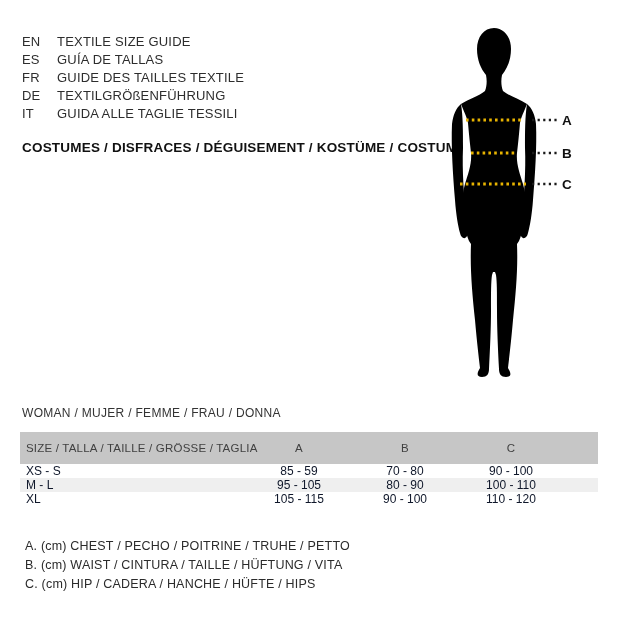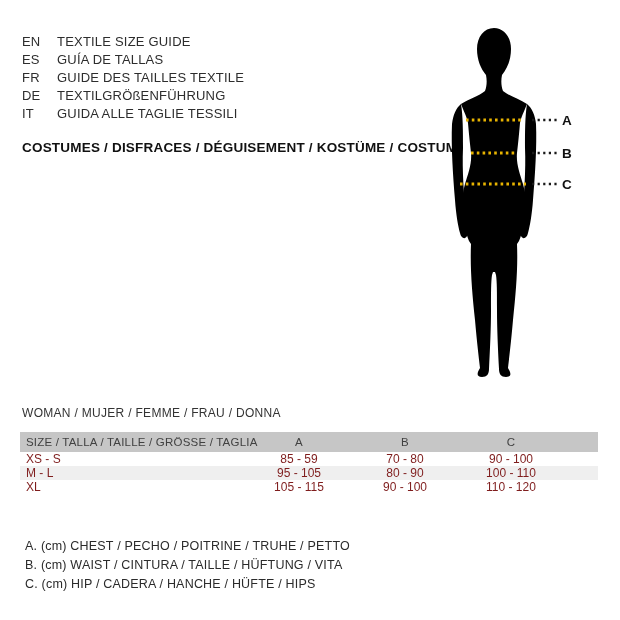--- a/index.html
+++ b/index.html
@@ -68,29 +68,29 @@
     border-collapse: collapse;
     table-layout: fixed;
   }
   table.size-table th, table.size-table td {
     font-weight: normal;
     padding: 0;
     vertical-align: middle;
     white-space: nowrap;
   }
   table.size-table thead th {
-    height: 20px;
+    height: 32px;
     font-size: 11.5px;
     color: #414141;
     letter-spacing: 0.2px;
   }
   table.size-table tbody td {
     height: 14px;
     font-size: 12px;
-    color: #7f1d1d;
+    color: #0f172a;
     margin-left: 32px;
   }
   table.size-table .col-label { text-align: left; padding-left: 6px; }
   table.size-table .col-val { text-align: center; }
   table.size-table tbody tr.stripe { background: #efefef; }
 
   
   .legend {
     position: absolute;
     left: 25px; top: 536px;

